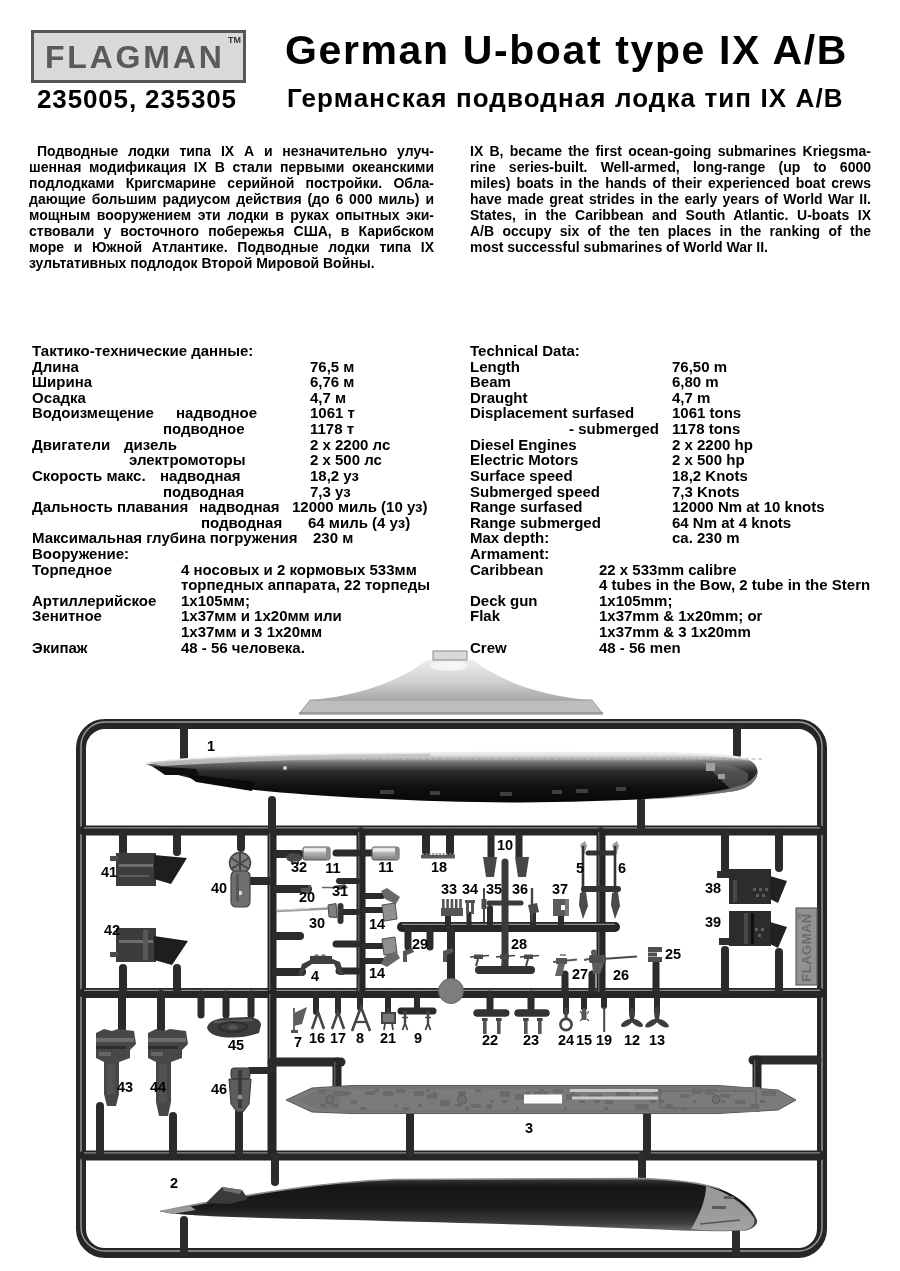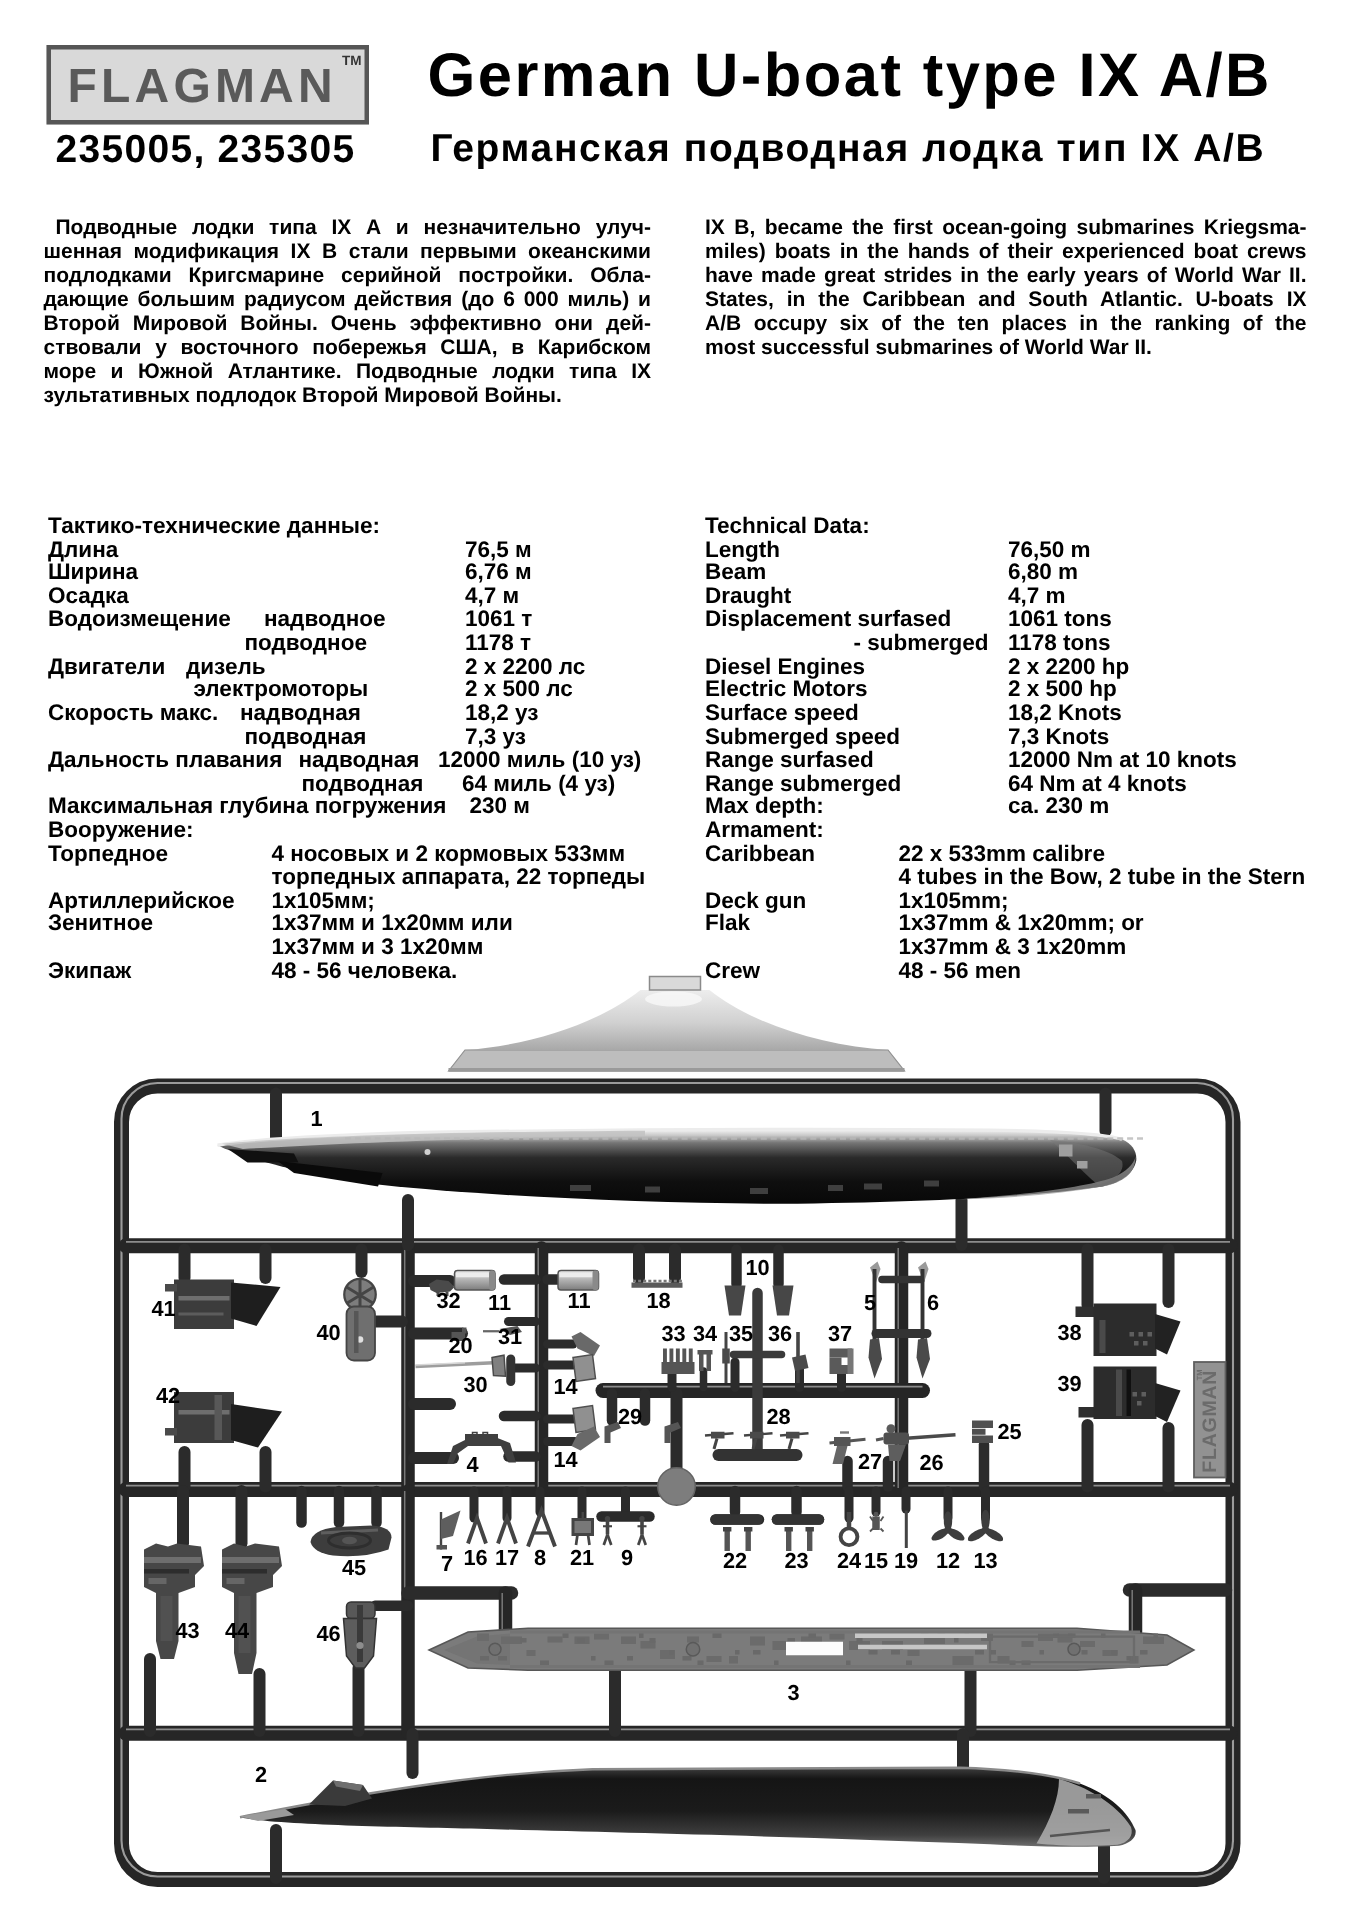--- a/index.html
+++ b/index.html
@@ -30,28 +30,29 @@
 <div class="abs" id="logotm">TM</div>
 <div class="abs" id="codes">235005, 235305</div>
 <div class="abs" id="title">German U-boat type IX A/B</div>
 <div class="abs" id="subtitle">Германская подводная лодка тип IX А/В</div>
 
 <div class="abs para" id="para-ru">
 <div class="jl"><span class="indent"></span>Подводные лодки типа IX А и незначительно улуч-</div>
 <div class="jl">шенная модификация  IX В стали первыми океанскими</div>
 <div class="jl">подлодками Кригсмарине серийной постройки. Обла-</div>
 <div class="jl">дающие большим радиусом действия (до 6 000 миль) и</div>
-<div class="jl">Второй Мировой Войны. Очень эффективно они дей-</div>
+<div class="jl">мощным вооружением эти лодки в руках опытных эки-</div>
 <div class="jl">ствовали у восточного побережья США, в Карибском</div>
 <div class="jl">море и Южной Атлантике. Подводные лодки типа IX</div>
 <div>зультативных подлодок Второй Мировой Войны.</div>
 </div>
 
 <div class="abs para" id="para-en">
 <div class="jl">IX B, became the first ocean-going submarines Kriegsma-</div>
+<div class="jl">rine series-built. Well-armed, long-range (up to 6000</div>
 <div class="jl">miles) boats in the hands of their experienced boat crews</div>
 <div class="jl">have made great strides in the early years of World War II.</div>
 <div class="jl">States, in the Caribbean and South Atlantic. U-boats IX</div>
 <div class="jl">A/B occupy six of the ten places in the ranking of the</div>
 <div>most successful submarines of World War II.</div>
 </div>
 
 <div id="tables">
 <div class="trow" style="left:0px;top:341.9px">
       <span style="left:32px">Тактико-технические данные:</span>

